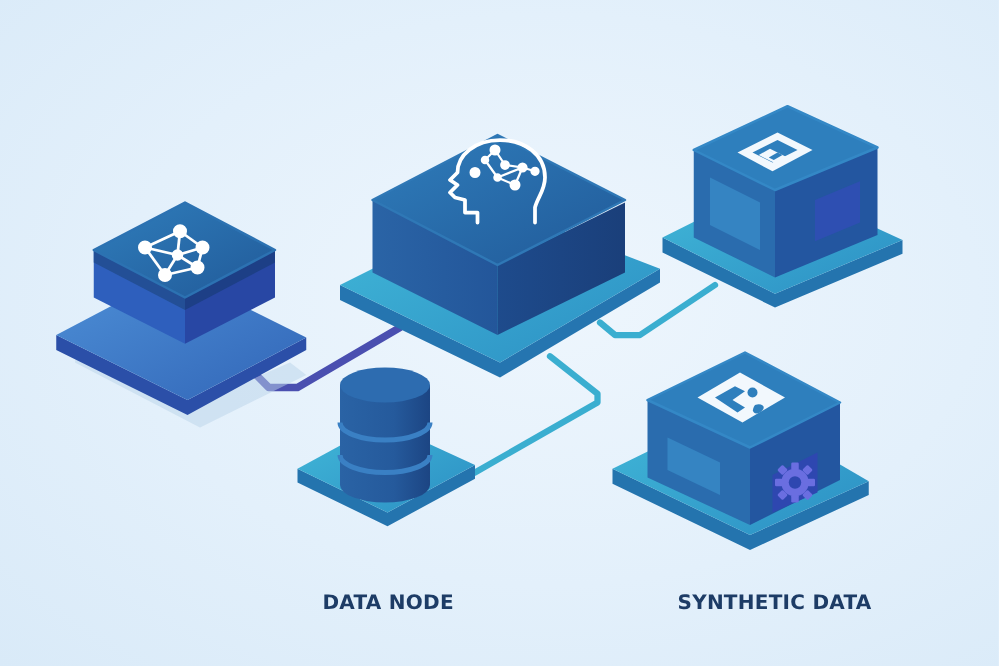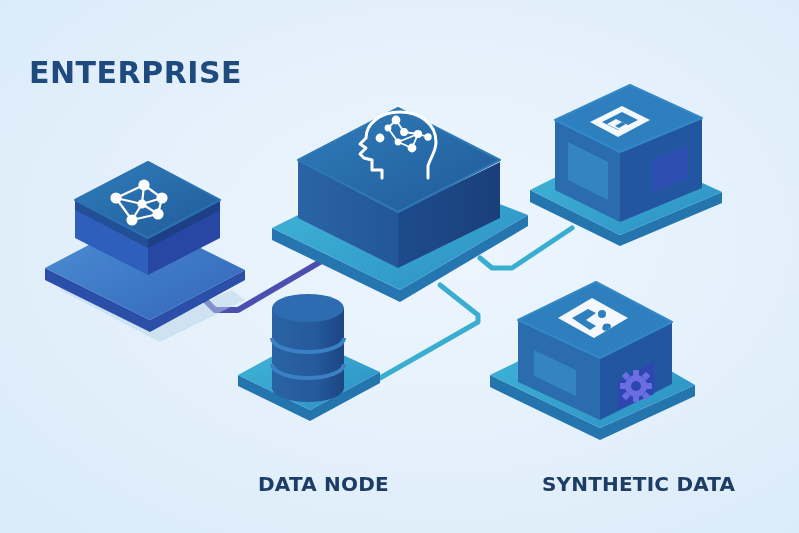--- a/index.html
+++ b/index.html
@@ -14,31 +14,30 @@
     background: radial-gradient(ellipse at 55% 45%, #eef6fd 0%, #e3f0fb 55%, #d9eaf8 100%);
   }
   .title {
     position: absolute; left: 29px; top: 54px;
     font-weight: bold; font-size: 30px; line-height: 38px;
     color: #1f4a7e; letter-spacing: 0.5px;
   }
   .title div { white-space: nowrap; }
   svg.scene { position: absolute; left: 0; top: 0; }
   .label {
-    position: absolute; font-weight: bold; font-size: 20px;
+    position: absolute; font-weight: bold; font-size: 16px;
     color: #1d3c66; white-space: nowrap; letter-spacing: 0.2px;
   }
 </style>
 </head>
 <body>
 
 <div class="bg"></div>
 
 <div class="title">
-  <div>ENTERPRISE</div>
 </div>
 
 <svg class="scene" width="799" height="533" viewBox="0 0 799 533" xmlns="http://www.w3.org/2000/svg">
   <defs>
     <linearGradient id="topBlue" x1="0" y1="0" x2="1" y2="1">
       <stop offset="0" stop-color="#2f7dbb"></stop>
       <stop offset="1" stop-color="#215a99"></stop>
     </linearGradient>
     <linearGradient id="sideLeft" x1="0" y1="0" x2="1" y2="0">
       <stop offset="0" stop-color="#2a64a6"></stop>

